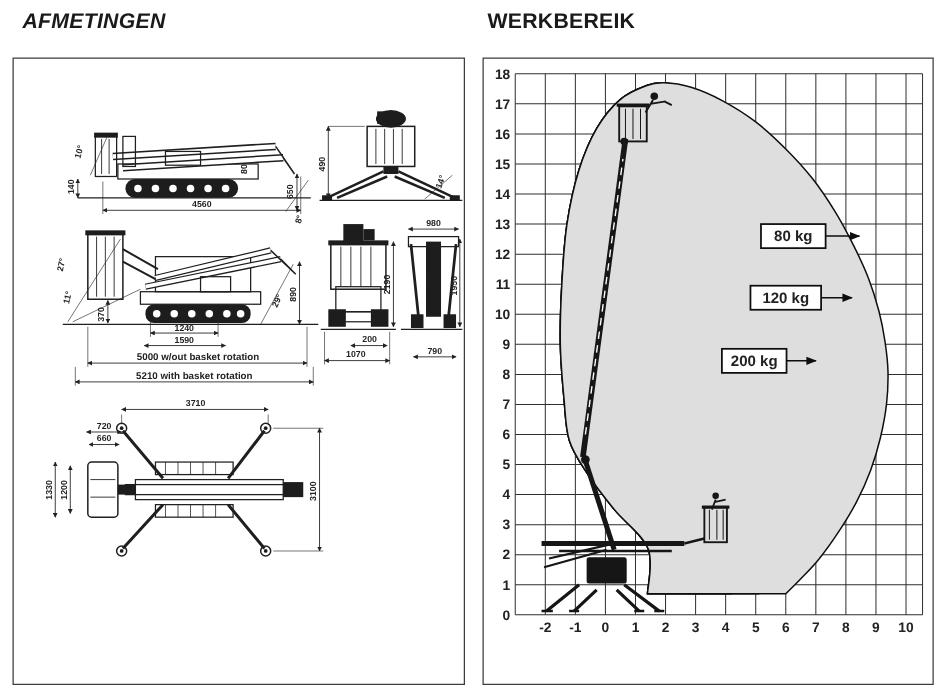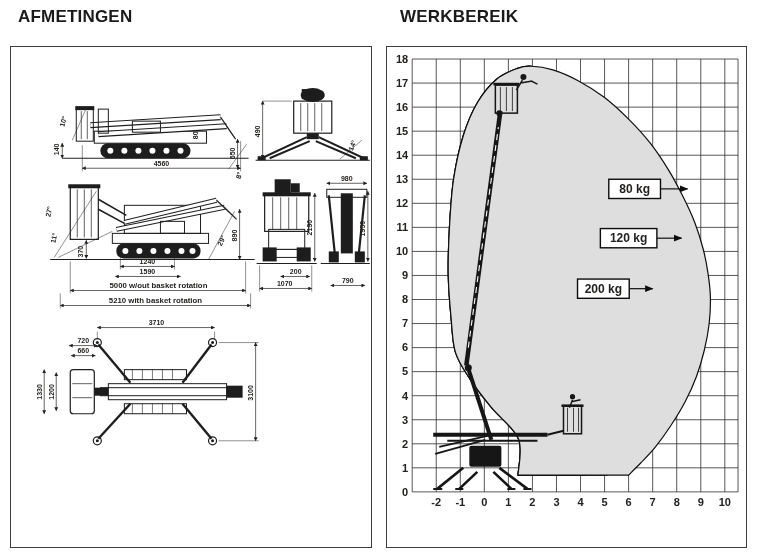--- a/index.html
+++ b/index.html
@@ -1,20 +1,20 @@
 <!DOCTYPE html>
 <html><head>
 <meta charset="utf-8">
 <style>
   html,body{margin:0;padding:0;background:#fff;}
   .canvas{position:relative;width:757px;height:559px;background:#fff;overflow:hidden;
           font-family:"Liberation Sans",sans-serif;color:#1b1b1b;}
   .panel-title{position:absolute;top:7px;font-size:17px;font-weight:bold;letter-spacing:.2px;color:#1a1a1a;}
-  #title-left{left:18px;}
-  #title-right{left:400px;}
+  #title-left{left:18px;font-style:italic;}
+  #title-right{left:390px;}
   .panel{position:absolute;top:46px;height:502px;border:1.5px solid #3d3d3d;box-sizing:border-box;background:#fff;}
   #panel-left{left:10px;width:362px;}
   #panel-right{left:386px;width:361px;}
   svg{display:block;}
   svg text{font-family:"Liberation Sans",sans-serif;fill:#242220;}
   .dim{font-size:7px;font-weight:600;}
   .dim-lg{font-size:7.8px;font-weight:600;}
   .dline{stroke:#242220;stroke-width:.7;fill:none;}
   .xline{stroke:#242220;stroke-width:.5;fill:none;}
   .mc{stroke:#1f1f1f;fill:none;}

